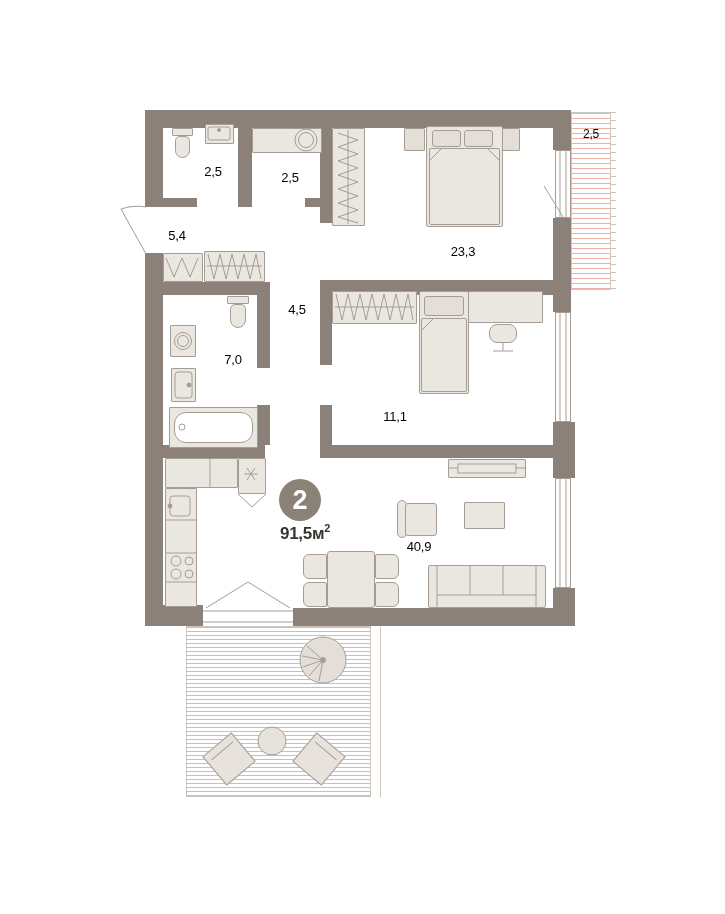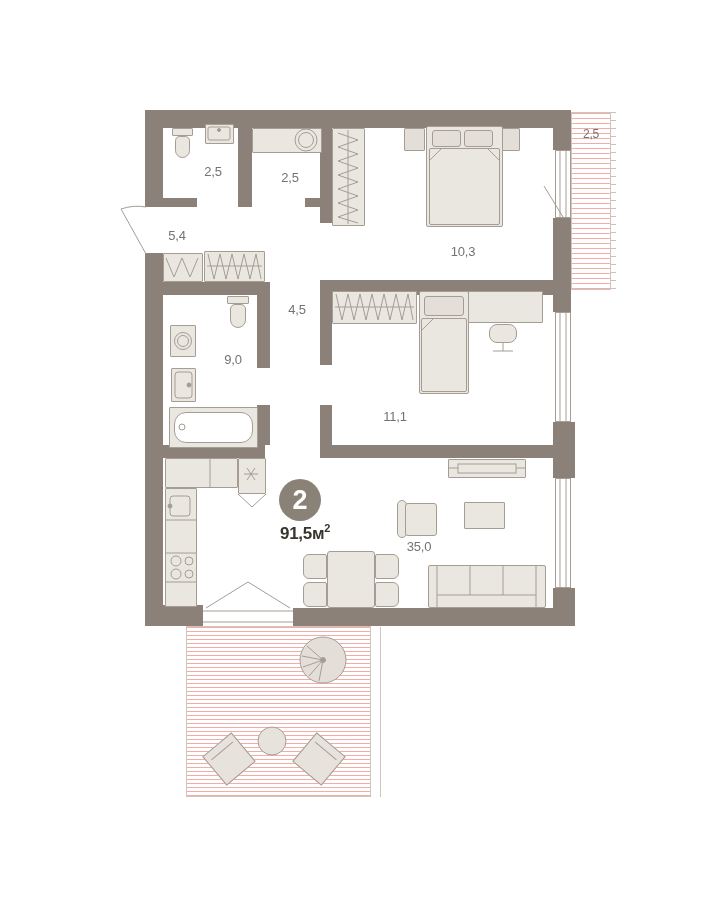--- a/index.html
+++ b/index.html
@@ -7,21 +7,21 @@
           font-family:"Liberation Sans","DejaVu Sans",sans-serif;}
   .wall{position:absolute;background:#8b8179;}
   .furn{position:absolute;background:#eae7e1;border:1px solid #a59d94;box-sizing:border-box;border-radius:1px;}
   .furn2{background:#e3dfd8;}
   .hatch{position:absolute;box-sizing:border-box;border:1px solid #ccc6be;
          background-image:repeating-linear-gradient(180deg,#f2aea6 0px,#f2aea6 1px,transparent 1px,transparent 5px);
          background-color:#ffffff;}
   .ticks{position:absolute;background-image:repeating-linear-gradient(180deg,#c9c3bb 0px,#c9c3bb 1px,transparent 1px,transparent 8px);width:5px;}
   .vline{position:absolute;width:1px;background:#ccc6be;}
   .window{position:absolute;background:#ffffff;border:1px solid #a59d94;box-sizing:border-box;}
-  .room-label{position:absolute;color:#737373;font-size:13px;letter-spacing:-0.2px;text-align:center;}
+  .room-label{position:absolute;color:#000000;font-size:13px;letter-spacing:-0.2px;text-align:center;}
   .room-label.small{font-size:12px;}
   .badge-circle{position:absolute;left:279px;top:479px;width:42px;height:42px;border-radius:50%;
                 background:#8a8177;color:#ffffff;font-size:27px;font-weight:bold;text-align:center;line-height:42px;}
   .badge-area{position:absolute;left:265px;top:522px;width:80px;text-align:center;color:#38342e;
               font-size:17px;font-weight:bold;letter-spacing:-0.3px;}
   .badge-area sup{font-size:11px;}
   .deco{position:absolute;left:0;top:0;pointer-events:none;}
   .lounge{position:absolute;width:38px;height:38px;background:#e7e3dc;border:1px solid #a59d94;box-sizing:border-box;}
   .lounge-line{position:absolute;left:4px;right:4px;top:7px;height:0;border-top:1px solid #a59d94;}
 </style>
@@ -228,23 +228,23 @@
       </g>
       <g>
           <circle cx="272" cy="741" r="14" fill="#e7e3dc"></circle>
         </g>
     </g>
   </svg>
 
   <div class="room-label" style="left:192px;top:164px;width:42px;">2,5</div>
   <div class="room-label" style="left:269px;top:170px;width:42px;">2,5</div>
   <div class="room-label" style="left:156px;top:228px;width:42px;">5,4</div>
-  <div class="room-label" style="left:440px;top:244px;width:46px;">10,3</div>
+  <div class="room-label" style="left:440px;top:244px;width:46px;">23,3</div>
   <div class="room-label small" style="left:570px;top:127px;width:42px;">2,5</div>
   <div class="room-label" style="left:276px;top:302px;width:42px;">4,5</div>
-  <div class="room-label" style="left:212px;top:352px;width:42px;">9,0</div>
+  <div class="room-label" style="left:212px;top:352px;width:42px;">7,0</div>
   <div class="room-label" style="left:372px;top:409px;width:46px;">11,1</div>
-  <div class="room-label" style="left:396px;top:539px;width:46px;">35,0</div>
+  <div class="room-label" style="left:396px;top:539px;width:46px;">40,9</div>
 
   <div class="badge-circle">2</div>
   <div class="badge-area"><span>91,5</span><span>м</span><sup>2</sup></div>
 
 </div>
 
 </body></html>

